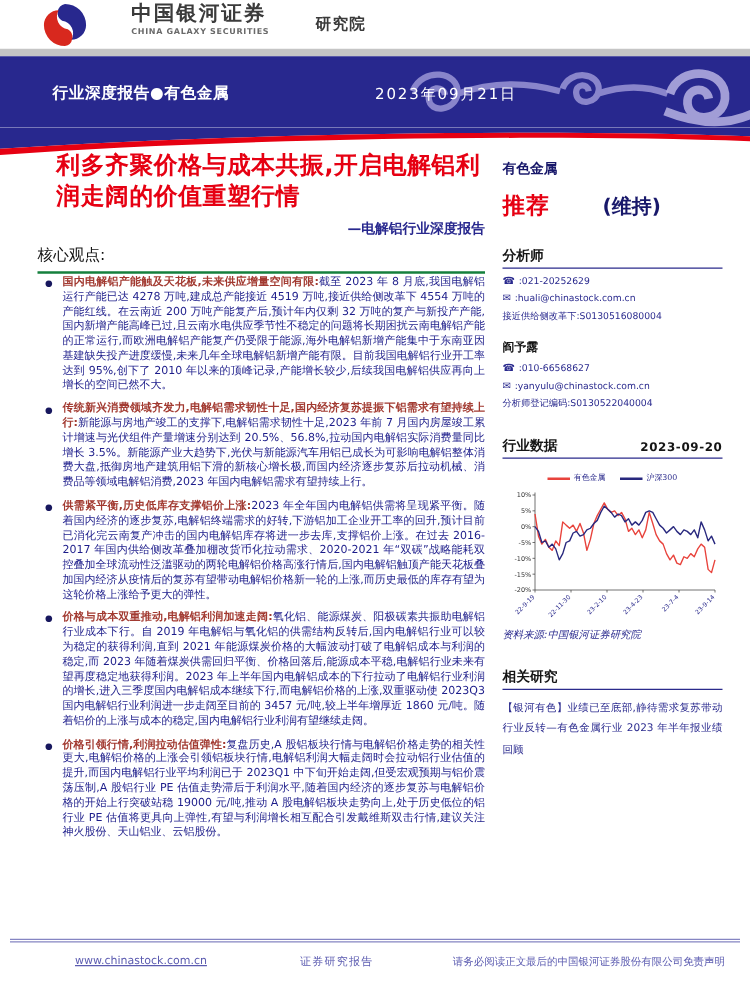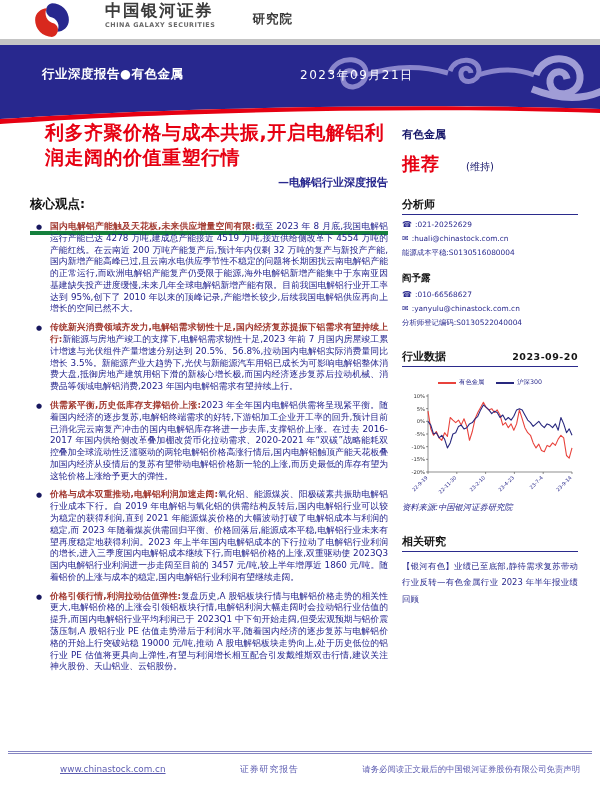--- a/index.html
+++ b/index.html
@@ -17,35 +17,35 @@
   .banner-left{position:absolute;top:21px;left:42px;font-size:12.5px;font-weight:bold;color:#fff;letter-spacing:.5px;}
   .banner-date{position:absolute;top:22px;left:300px;font-size:12px;color:#fff;letter-spacing:1.5px;}
   .banner-decor{position:absolute;top:0;right:0;height:57px;width:300px;}
   .wave{position:absolute;top:102px;left:0;width:600px;height:24px;display:block;}
   
   .title{position:absolute;top:120px;left:45px;width:346px;font-size:19px;font-weight:bold;
          color:#e60012;line-height:1.32;letter-spacing:.5px;}
   .subtitle{position:absolute;top:175px;left:45px;width:343px;text-align:right;
             font-size:11px;font-weight:bold;color:#28288e;}
   
-  .core-head{position:absolute;top:196px;left:30px;width:358px;font-size:12.5px;font-weight:bold;
-             color:#101010;border-bottom:4px solid #15803d;padding-bottom:18px;}
+  .core-head{position:absolute;top:196px;left:30px;width:358px;font-size:12.5px;font-weight:normal;
+             color:#101010;border-bottom:2px solid #15803d;padding-bottom:4px;}
   .bullets{position:absolute;top:221px;left:30px;width:358px;}
   .bullet{display:flex;margin-bottom:7px;}
   .bullet-marker{width:20px;flex:0 0 20px;font-size:7px;color:#17175e;padding-top:2px;padding-left:6px;box-sizing:border-box;}
   .bullet-text{flex:1;font-size:8.8px;line-height:1.34;text-align:justify;color:#1c1c8a;}
   .bullet-lead{color:#a23a31;font-weight:bold;}
   
   .sidebar{position:absolute;top:127px;left:402px;width:176px;}
   .sb-industry{font-size:11px;font-weight:bold;color:#18186a;}
   .rating-row{margin-top:10px;display:flex;align-items:baseline;}
   .rating{font-size:18px;font-weight:bold;color:#e60012;letter-spacing:1px;}
-  .rating-note{margin-left:26px;font-size:10px;font-weight:normal;color:#18186a;}
+  .rating-note{margin-left:42px;font-size:16px;font-weight:bold;color:#18186a;}
   .sb-section{margin-top:21px;font-size:11px;font-weight:bold;color:#151515;
-              border-bottom:1.5px solid #2b2b8c;padding-bottom:2px;display:flex;justify-content:space-between;align-items:center;}
+              border-bottom:1.5px solid #2b2b8c;padding-bottom:2px;display:flex;justify-content:space-between;align-items:flex-end;}
   .sb-date{font-size:9.5px;font-weight:bold;color:#151515;letter-spacing:.5px;}
   .analyst-name{margin-top:8px;font-size:9.5px;font-weight:bold;color:#151515;}
   .contact{margin-top:5px;font-size:7.4px;color:#2a2a8e;display:flex;align-items:center;}
   .c-icon{font-size:8px;margin-right:3px;color:#2a2a8e;}
   .reg{margin-top:5px;font-size:7.4px;color:#2a2a8e;}
   .a2{margin-top:14px;}
   .legend{margin-top:11px;display:flex;justify-content:center;gap:12px;align-items:center;}
   .legend-item{display:flex;align-items:center;gap:3px;}
   .legend-swatch{width:18px;height:2px;}
   .legend-label{font-size:6.3px;color:#2b2b8c;}
@@ -137,21 +137,21 @@
     </div>
     <div>
       <div class="contact">
           <span class="c-icon">☎</span>
           <span>:021-20252629</span>
         </div>
       <div class="contact">
           <span class="c-icon">✉</span>
           <span>:huali@chinastock.com.cn</span>
         </div>
-      <div class="reg">能源成本平稳:S0130516080004</div>
+      <div class="reg">接近供给侧改革下:S0130516080004</div>
     </div>
     <div class="a2">
       <div class="analyst-name">阎予露</div>
       <div class="contact">
           <span class="c-icon">☎</span>
           <span>:010-66568627</span>
         </div>
       <div class="contact">
           <span class="c-icon">✉</span>
           <span>:yanyulu@chinastock.com.cn</span>

